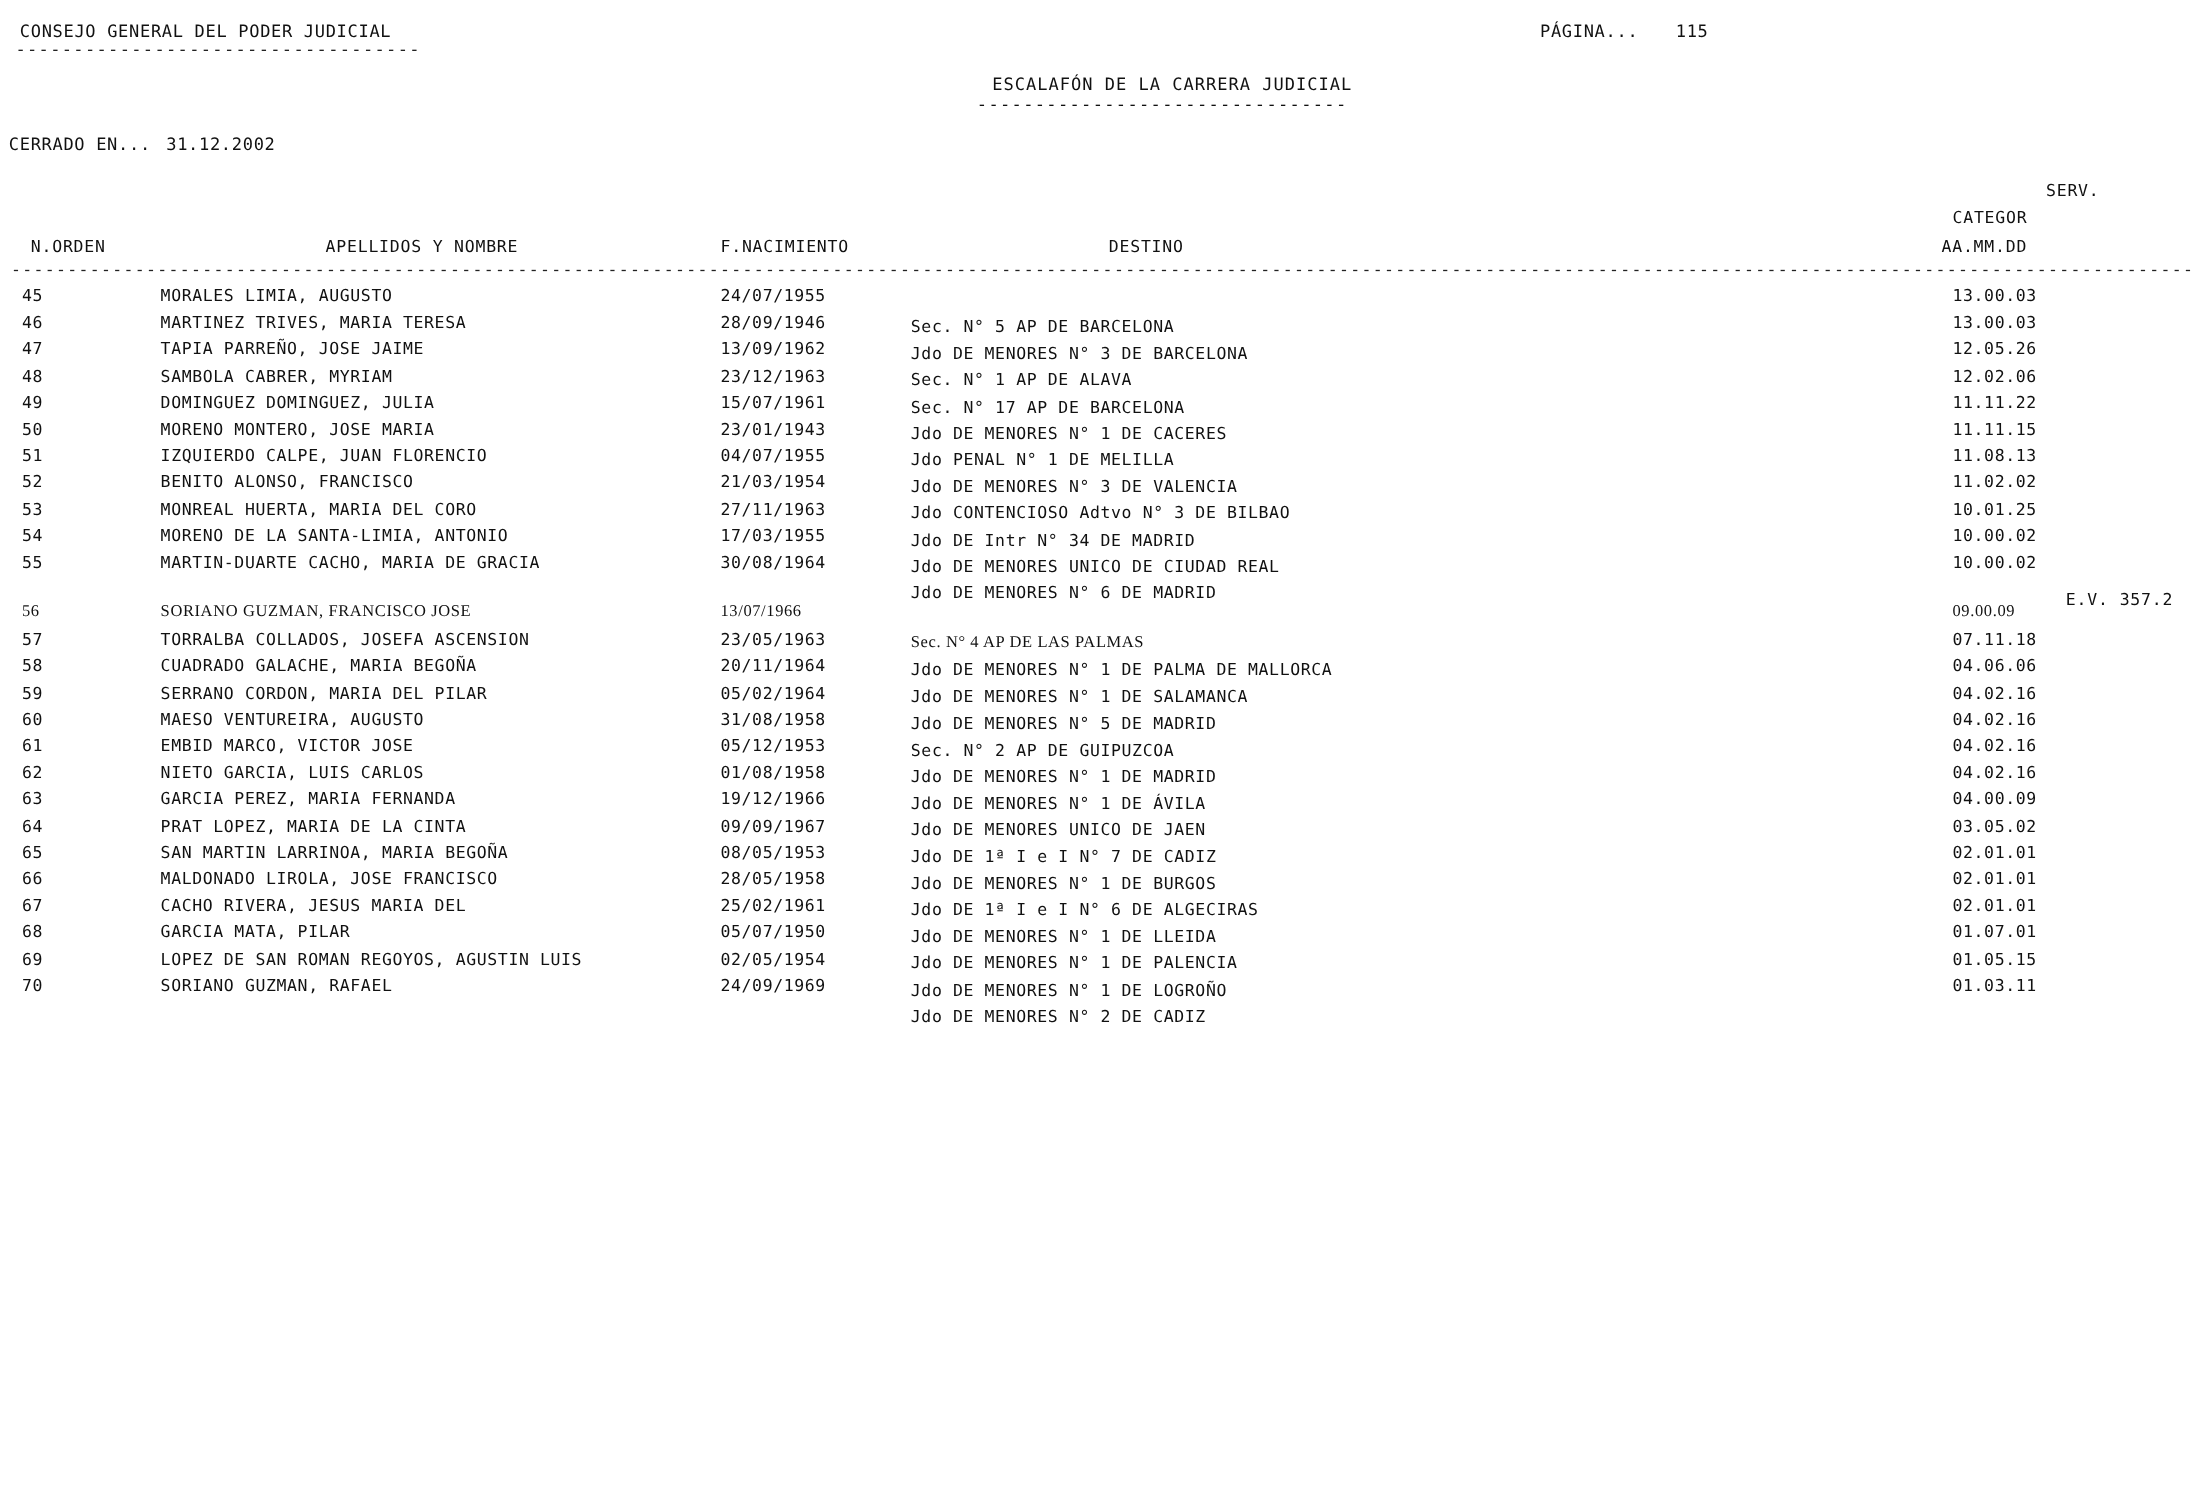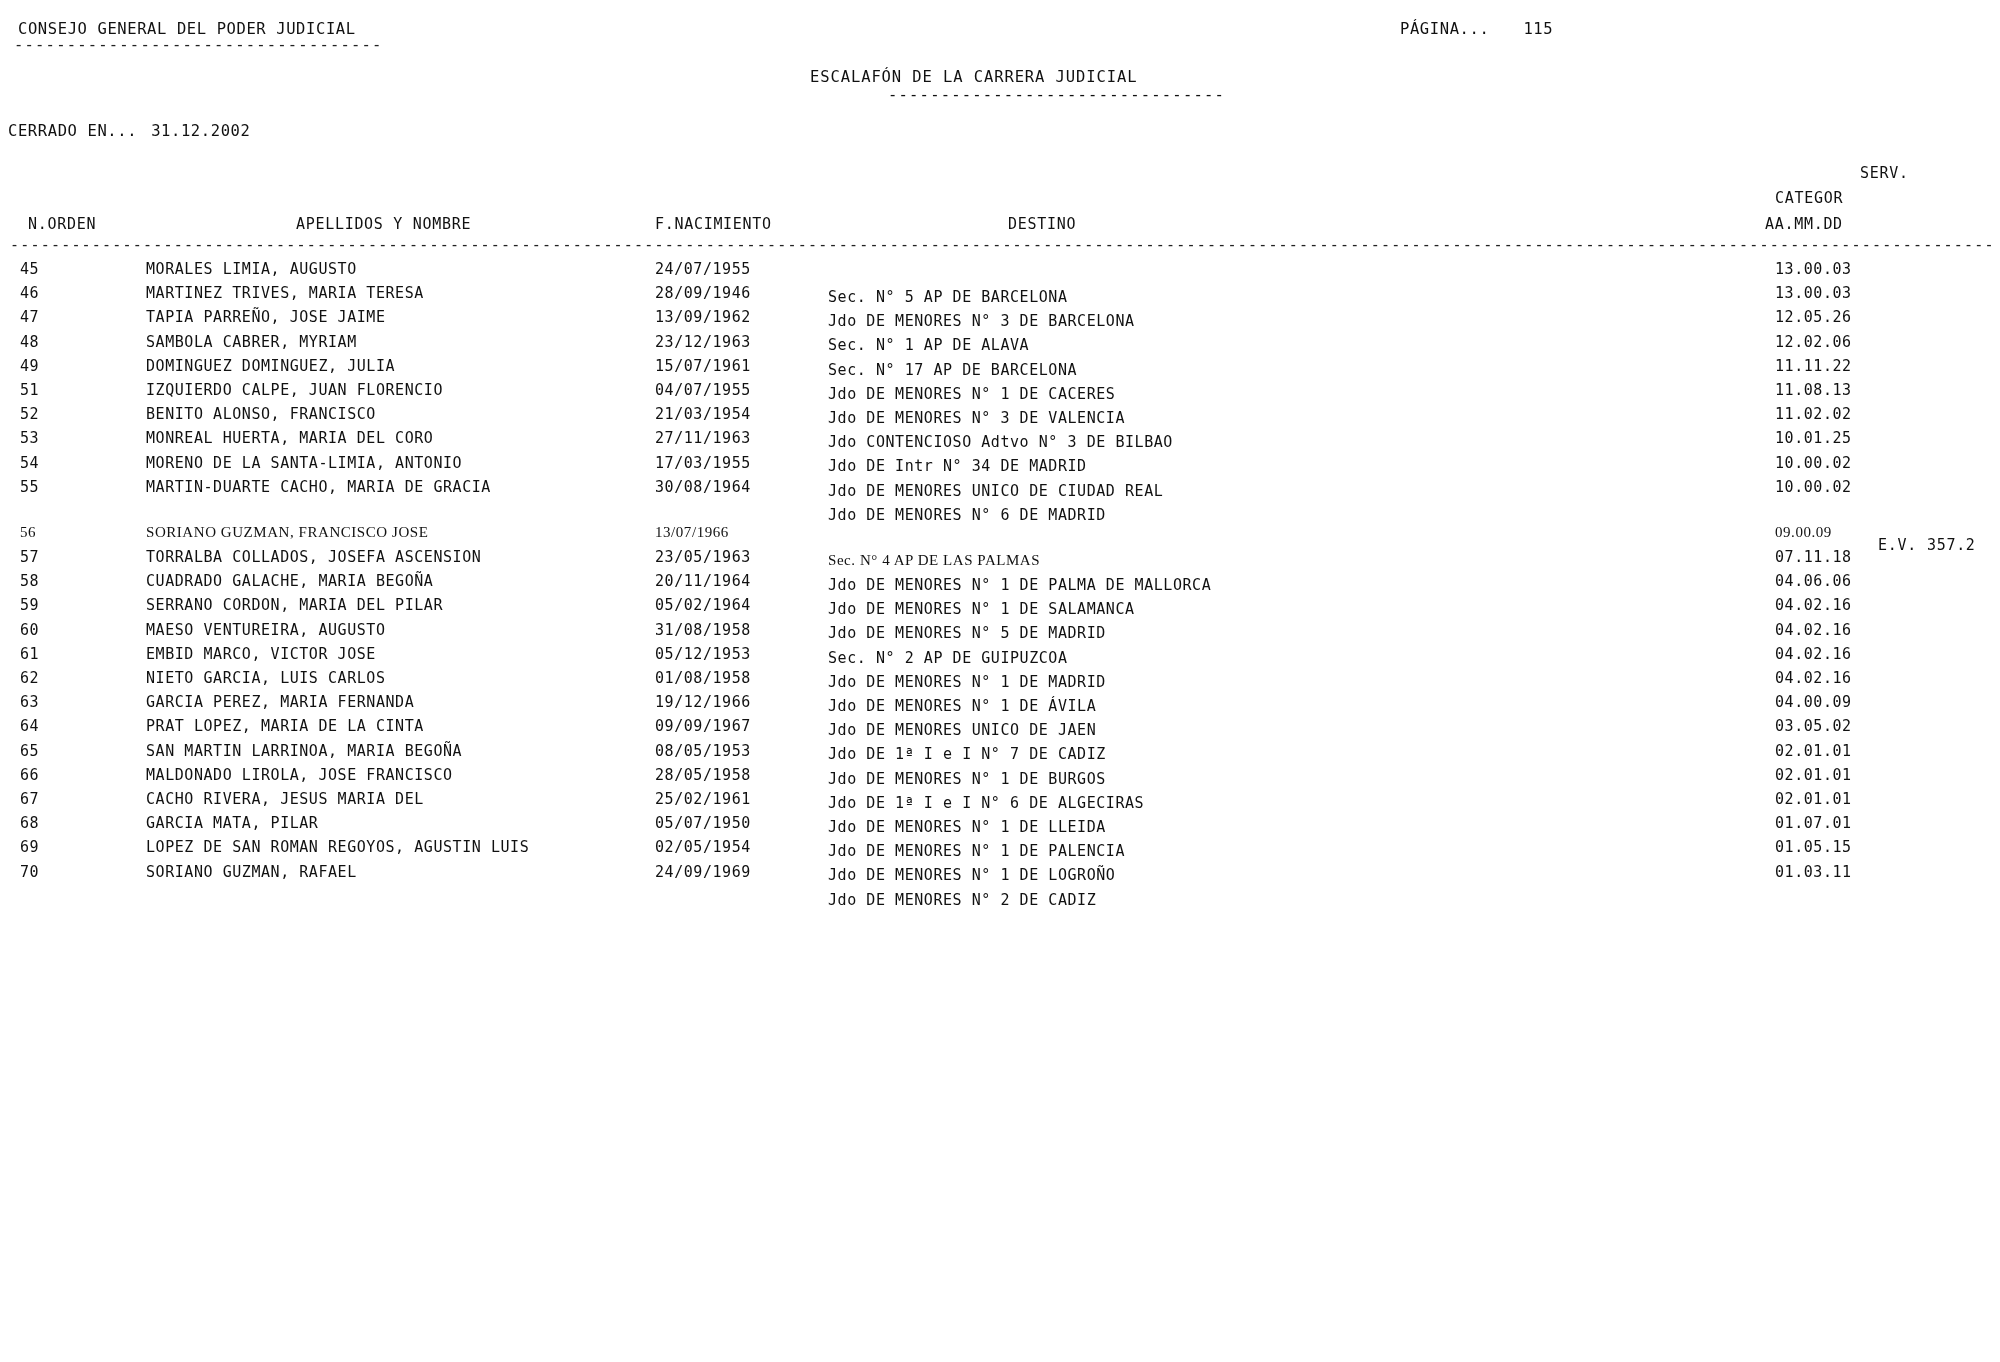--- a/index.html
+++ b/index.html
@@ -43,21 +43,21 @@
     left: 1400px;
     top: 20px;
     font-size: 15.5px;
     letter-spacing: 0.6px;
   }
   .hdr-page .num {
     margin-left: 34px;
   }
   .hdr-title {
     position: absolute;
-    left: 810px;
+    left: 902px;
     top: 68px;
     font-size: 15.5px;
     letter-spacing: 0.9px;
   }
   .hdr-title-rule {
     position: absolute;
     left: 888px;
     top: 86px;
     font-size: 15.5px;
     letter-spacing: 1.2px;
@@ -200,20 +200,27 @@
         <span class="cell c-serv">12.02.06</span>
       </div>
       <div class="row">
         <span class="cell c-orden">49</span>
         <span class="cell c-nombre">DOMINGUEZ DOMINGUEZ, JULIA</span>
         <span class="cell c-fnac">15/07/1961</span>
         <span class="cell c-destino">Jdo DE MENORES N° 1 DE CACERES</span>
         <span class="cell c-serv">11.11.22</span>
       </div>
       <div class="row">
+        <span class="cell c-orden">50</span>
+        <span class="cell c-nombre">MORENO MONTERO, JOSE MARIA</span>
+        <span class="cell c-fnac">23/01/1943</span>
+        <span class="cell c-destino">Jdo PENAL N° 1 DE MELILLA</span>
+        <span class="cell c-serv">11.11.15</span>
+      </div>
+      <div class="row">
         <span class="cell c-orden">51</span>
         <span class="cell c-nombre">IZQUIERDO CALPE, JUAN FLORENCIO</span>
         <span class="cell c-fnac">04/07/1955</span>
         <span class="cell c-destino">Jdo DE MENORES N° 3 DE VALENCIA</span>
         <span class="cell c-serv">11.08.13</span>
       </div>
       <div class="row">
         <span class="cell c-orden">52</span>
         <span class="cell c-nombre">BENITO ALONSO, FRANCISCO</span>
         <span class="cell c-fnac">21/03/1954</span>

